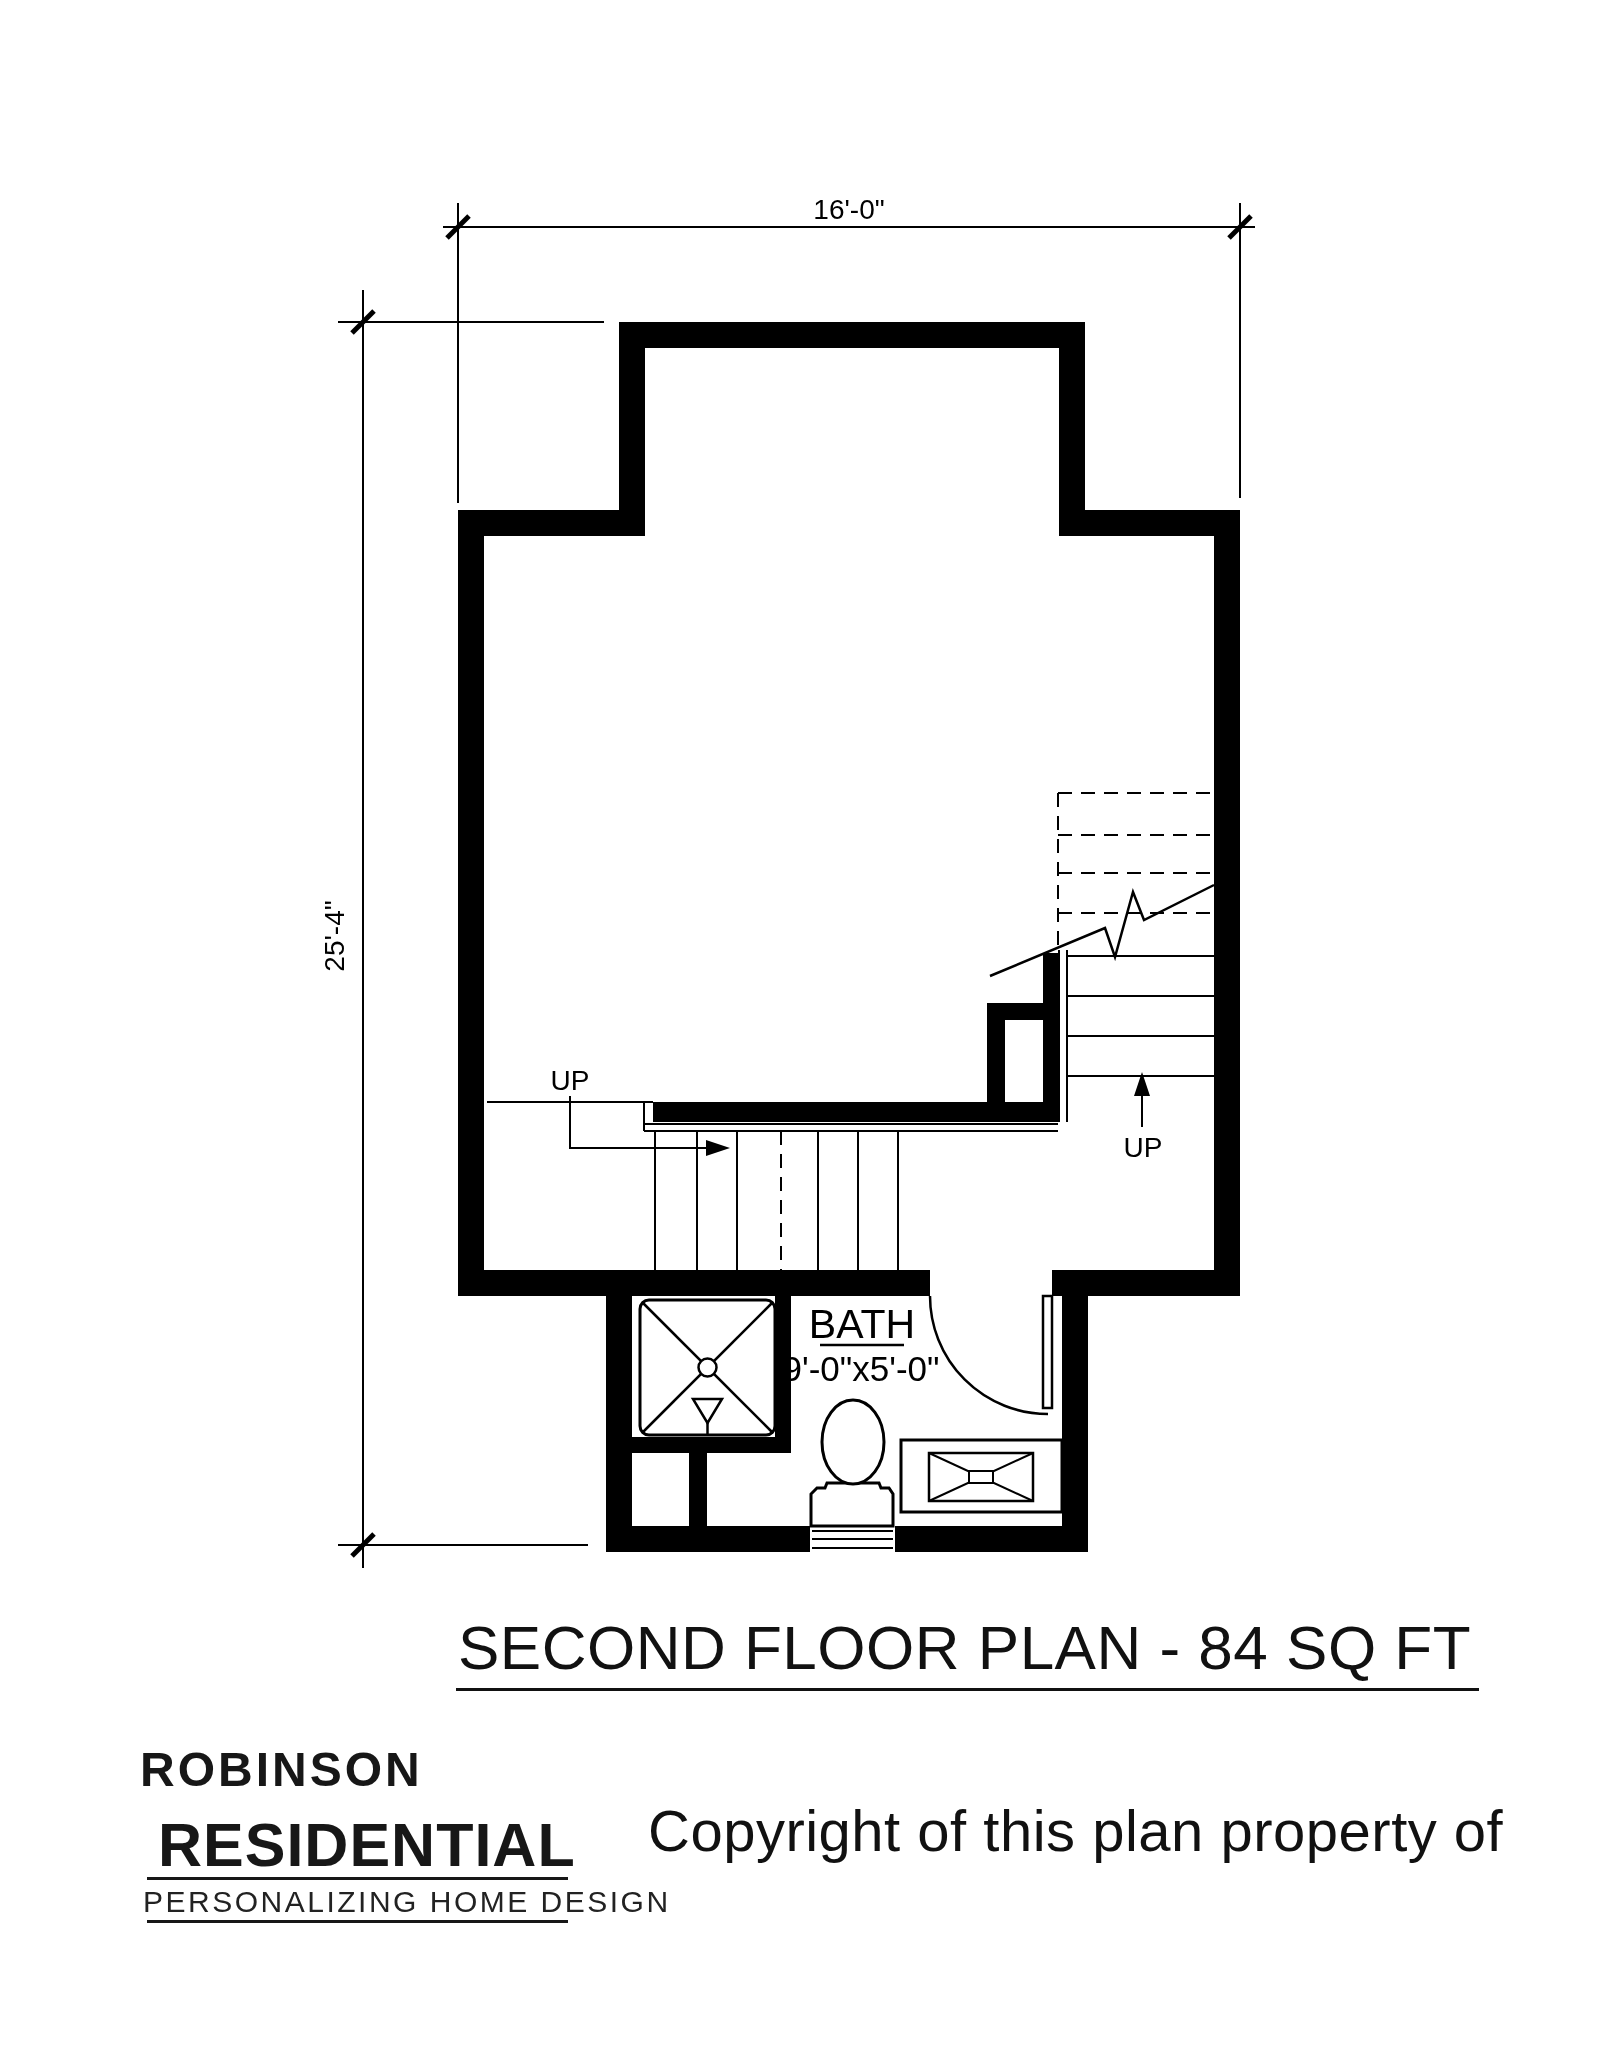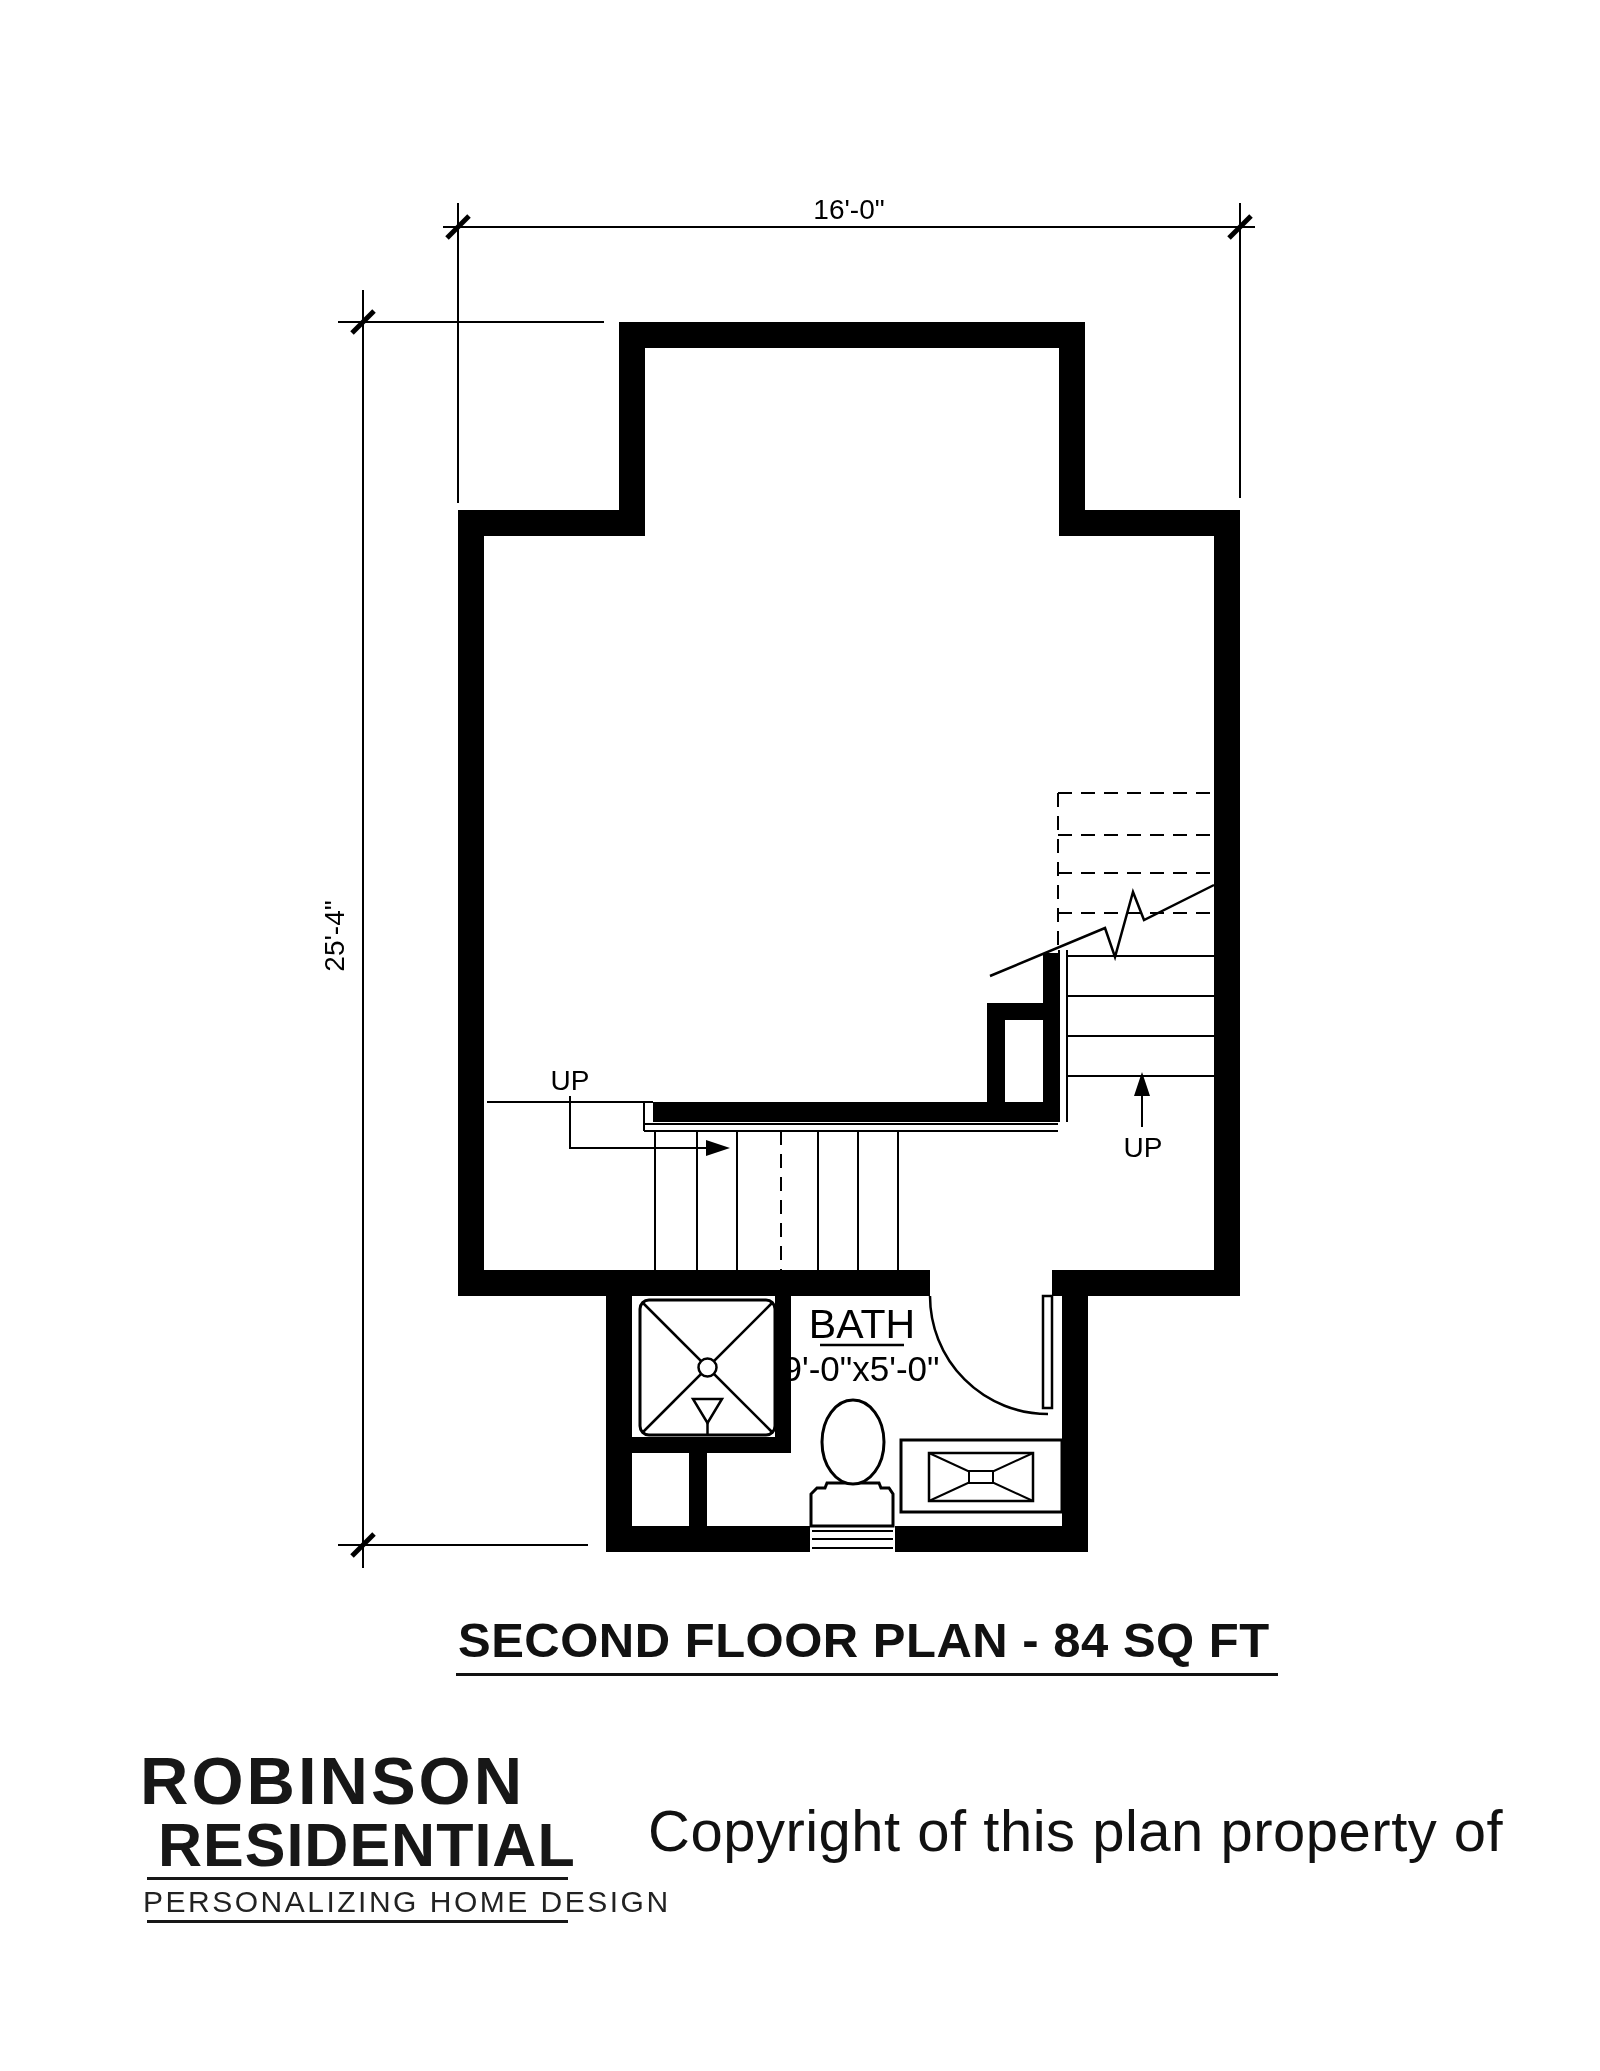--- a/index.html
+++ b/index.html
@@ -10,34 +10,34 @@
     margin:0 auto;
     font-family:"Liberation Sans", sans-serif;
     color:#000;
     overflow:hidden;
   }
   .plan-svg{position:absolute;left:0;top:0;}
   svg text{fill:#000;}
 
   .title-block{
     position:absolute;left:456px;top:1612px;
-    font-size:49px;letter-spacing:0.5px;color:#111;font-weight:bold;
+    font-size:62px;letter-spacing:0.5px;color:#111;
   }
   .title-line1{
     display:inline-block;
     border-bottom:3px solid #111;
     padding:0 8px 5px 2px;
     white-space:nowrap;
   }
   .title-line2{margin-top:5px;padding-left:2px;white-space:nowrap;}
 
   .logo-block{position:absolute;left:140px;top:1742px;width:432px;color:#171717;}
   .logo-line1{
     position:absolute;left:0;top:0;
-    font-size:67px;font-weight:bold;letter-spacing:3px;white-space:nowrap;
+    font-size:48px;font-weight:bold;letter-spacing:3px;white-space:nowrap;
   }
   .logo-line2{
     position:absolute;left:18px;top:68px;
     font-size:61px;font-weight:bold;letter-spacing:1px;white-space:nowrap;
   }
   .logo-rule{position:absolute;left:7px;width:421px;height:3px;background:#171717;}
   .rule-top{top:135px;}
   .rule-bottom{top:178px;}
   .logo-tagline{
     position:absolute;left:3px;top:143px;

